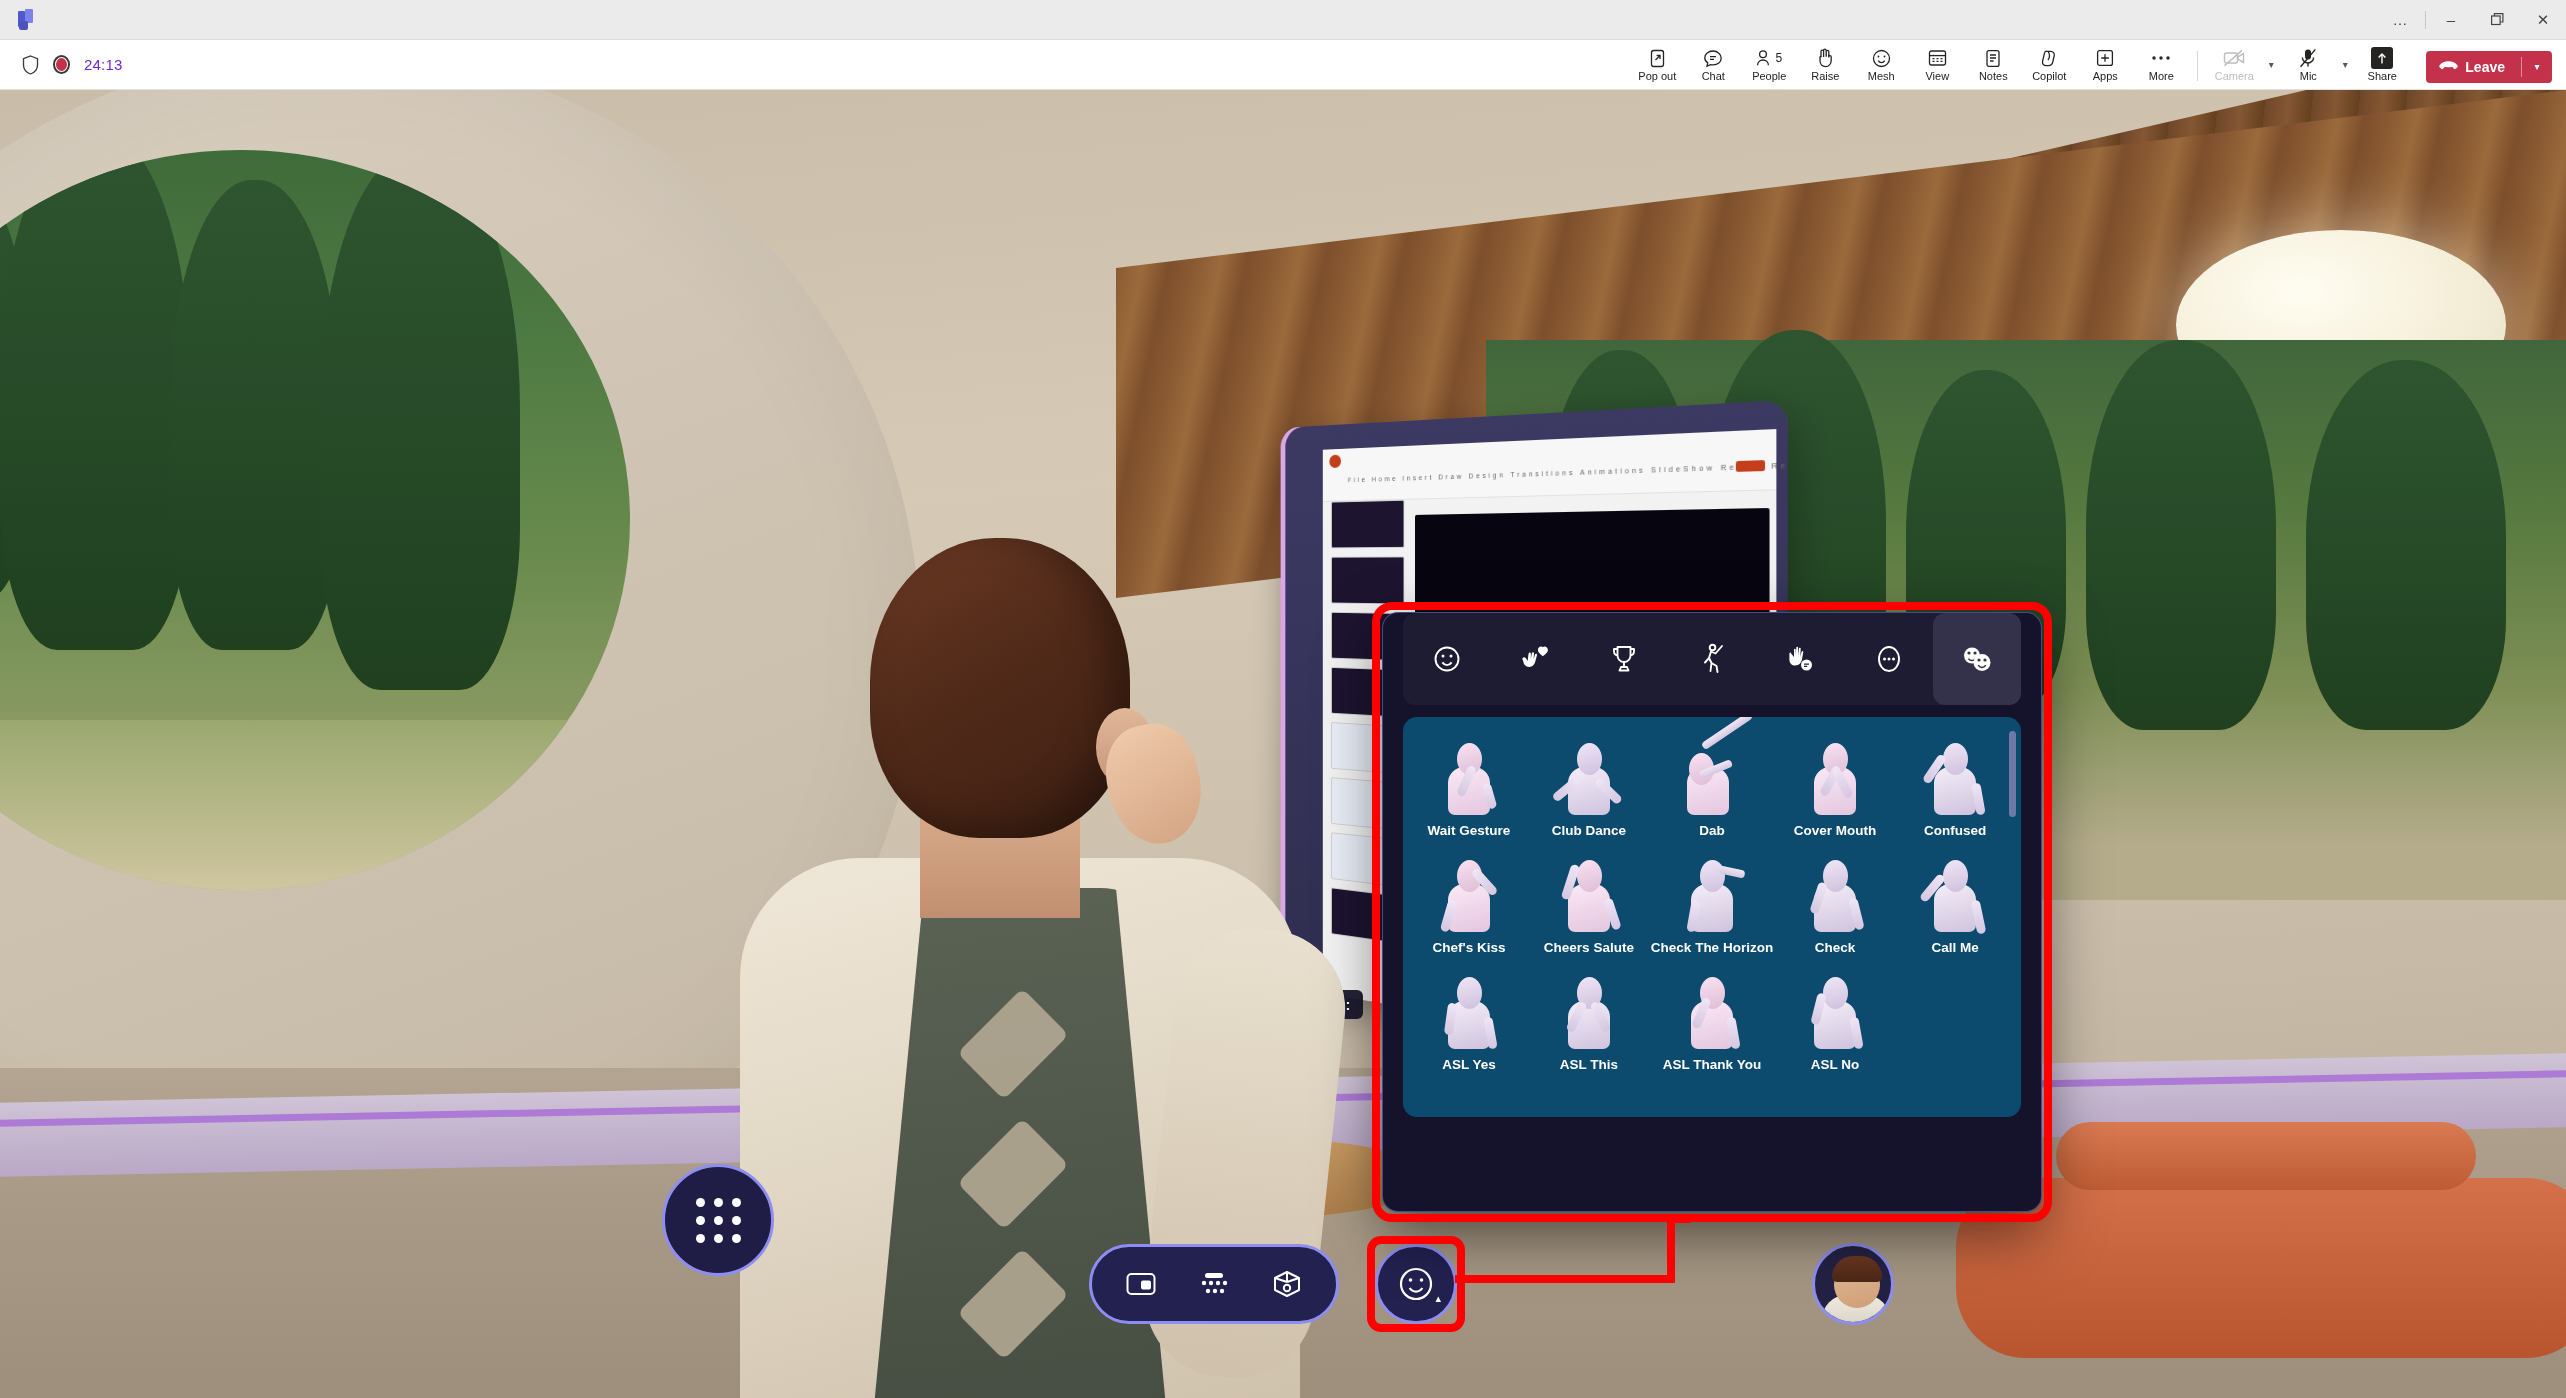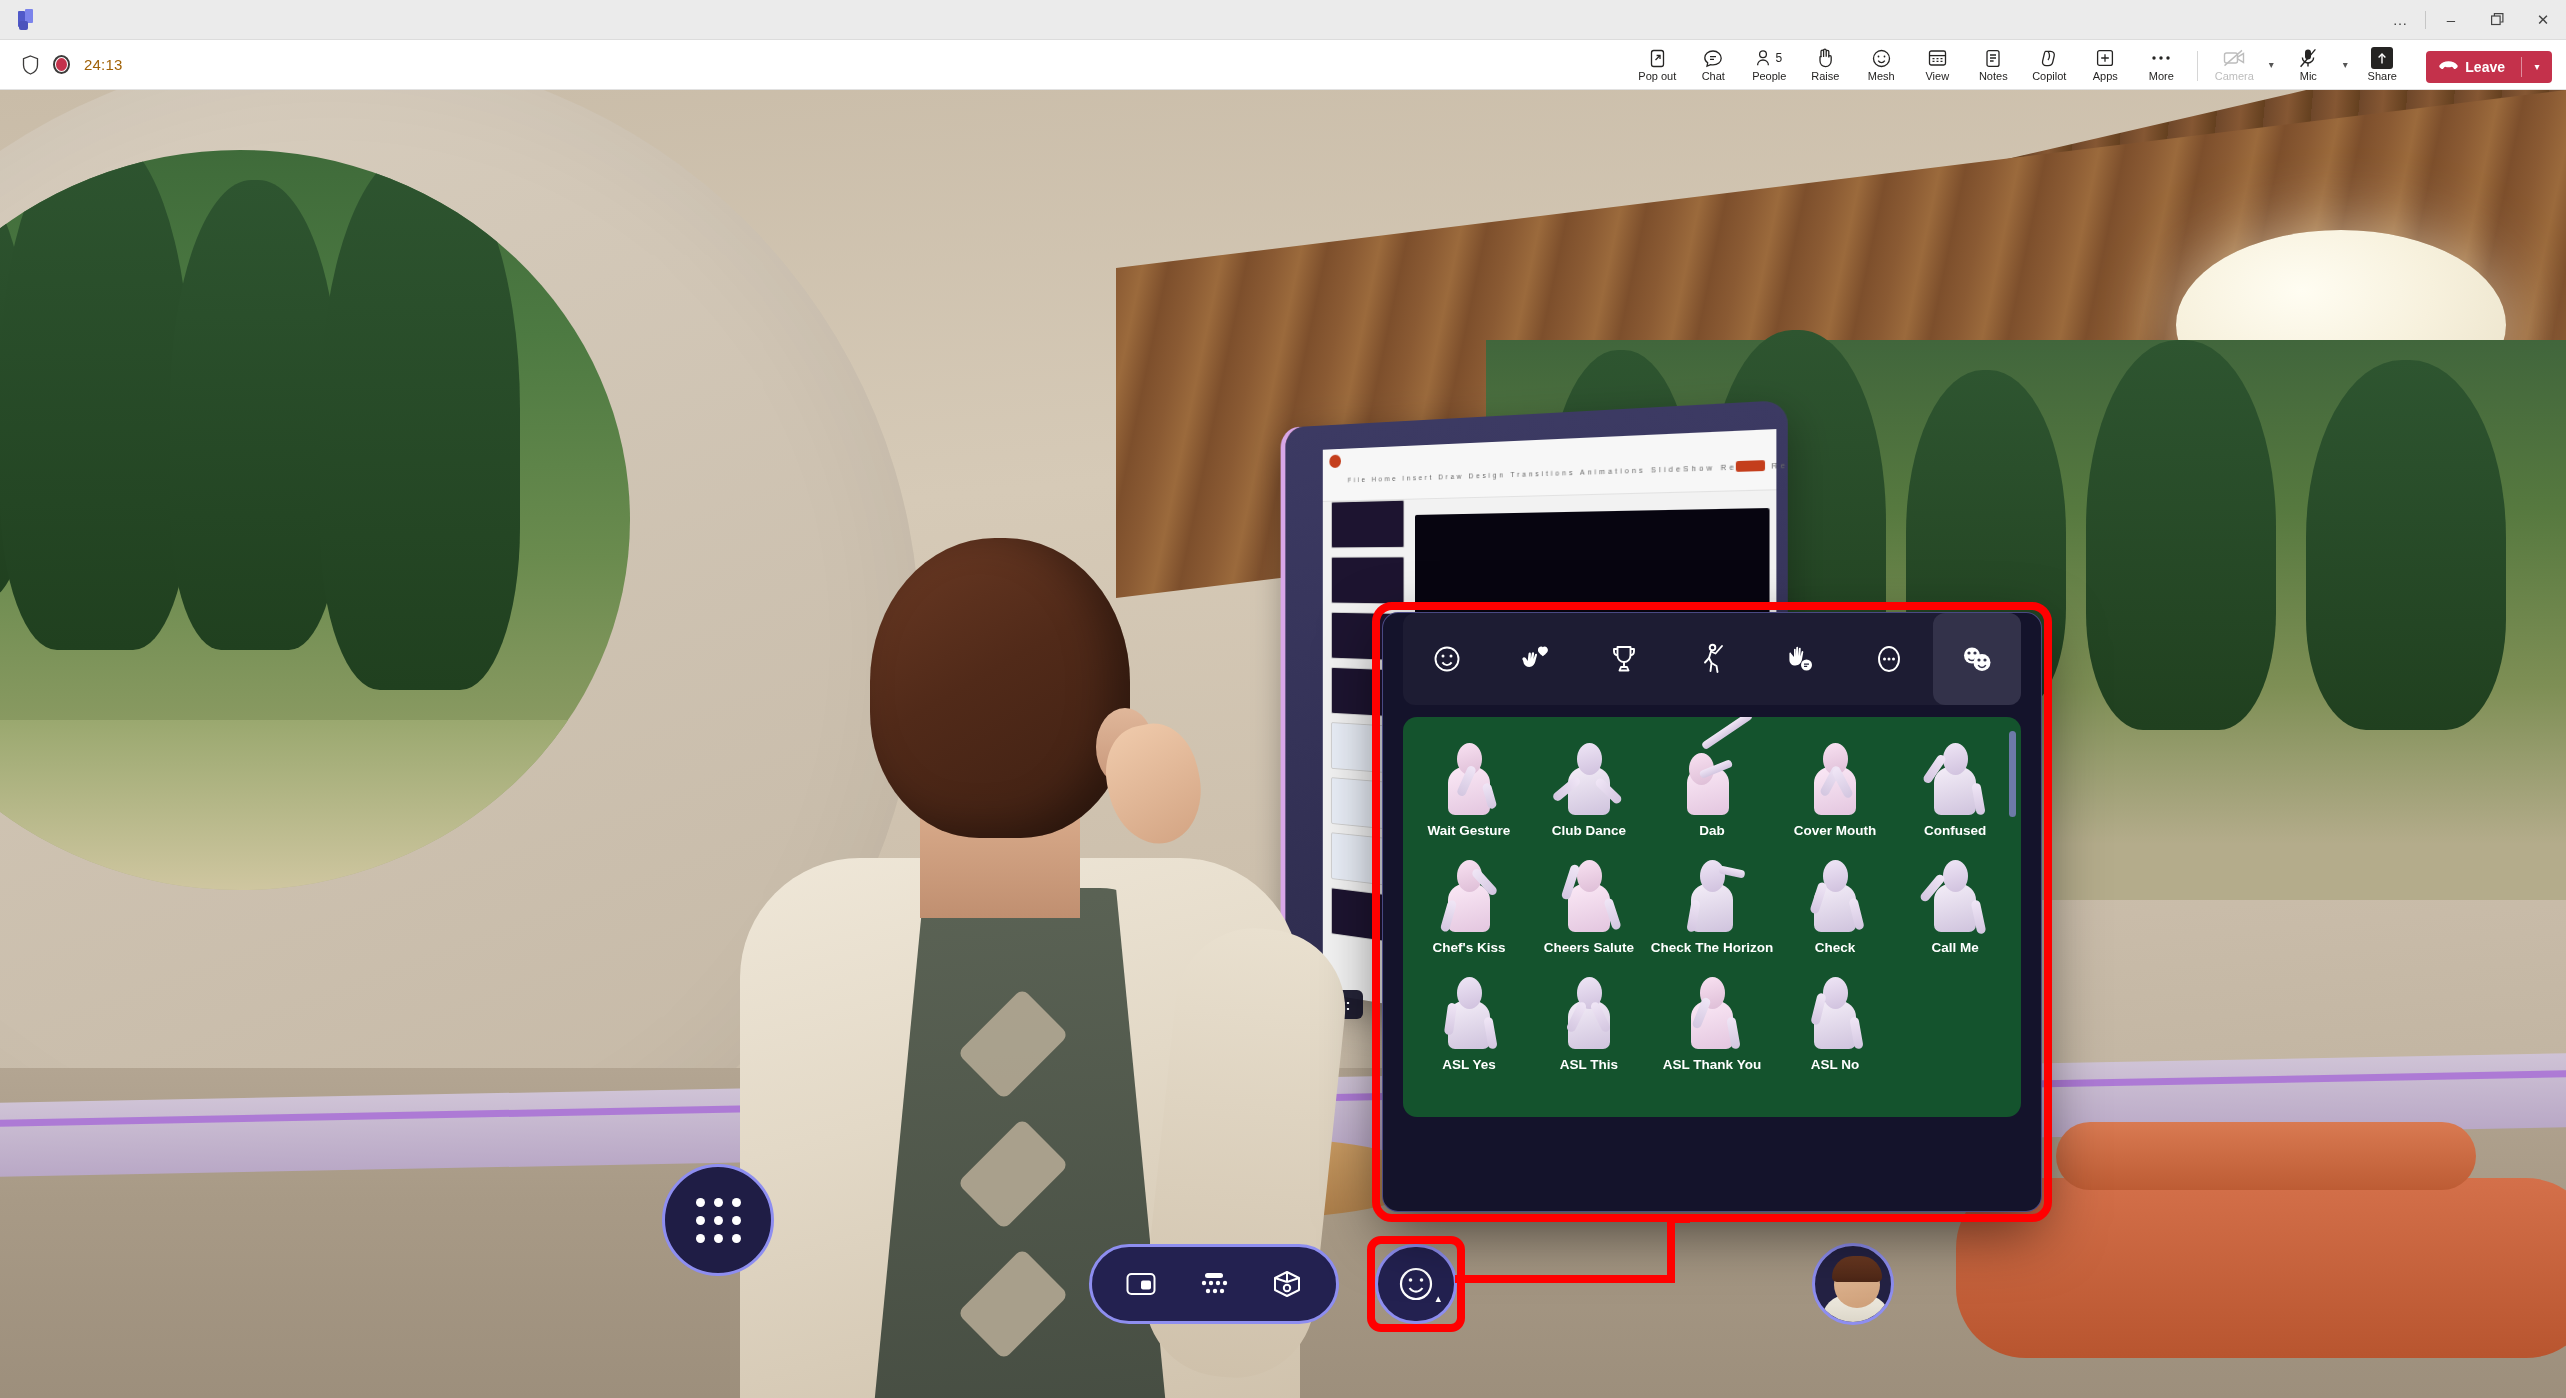--- a/index.html
+++ b/index.html
@@ -37,21 +37,21 @@
   .meetbar {
     position: absolute; top: 40px; left: 0; width: 2566px; height: 50px;
     background: #fff; display: flex; align-items: center;
     border-bottom: 1px solid #e1e1e1;
   }
   .meet-left { display:flex; align-items:center; margin-left: 22px; gap: 14px; }
   .shield-ic { width: 17px; height: 20px; }
   .rec-dot { width: 17px; height: 19px; position: relative; }
   .rec-dot .ring { position:absolute; inset:0; border:2px solid #3b3a39; border-radius:50%; }
   .rec-dot .fill { position:absolute; left:3px; top:3px; right:3px; bottom:3px; background:#c4314b; border-radius:50%; }
-  .timer { font-size: 15px; color: #a16207; letter-spacing: .2px; }
+  .timer { font-size: 15px; color: #6d28d9; letter-spacing: .2px; }
 
   .meet-right { margin-left:auto; display:flex; align-items:flex-end; height:50px; padding-right: 14px; }
   .mt-item {
     width: 56px; height: 50px; display:flex; flex-direction:column;
     align-items:center; justify-content:center; gap:1px; cursor:pointer;
   }
   .mt-ic { height: 22px; display:flex; align-items:center; justify-content:center; position: relative; color:#252423; }
   .mt-lbl { font-size: 11px; color:#252423; line-height:12px; }
   .mt-item.disabled .mt-ic, .mt-item.disabled .mt-lbl { color:#bdbdbd; }
   .people-badge { font-size: 12px; margin-left: 2px; color:#252423; }
@@ -274,21 +274,21 @@
     margin: 0 20px; height:92px; background:#1d1c33; border-radius:12px;
     display:flex; align-items:stretch;
   }
   .p-tab {
     flex:1; display:flex; align-items:center; justify-content:center; color:#fff; cursor:pointer;
     border-radius:12px;
   }
   .p-tab.active { background:#33324a; }
 
   .p-grid-wrap {
-    margin: 12px 20px 0 20px; height:auto; background:#14532d; border-radius:14px;
+    margin: 12px 20px 0 20px; height:auto; background:#0c4a6e; border-radius:14px;
     position:relative; overflow:hidden; height: 400px;
   }
   .p-grid { display:grid; grid-template-columns: repeat(5, 1fr); padding: 12px 6px 0 6px; }
   .r-cell {
     display:flex; flex-direction:column; align-items:center; justify-content:flex-start;
     padding: 10px 2px 8px 2px; border-radius:10px; cursor:pointer;
   }
   .r-fig { width:74px; height:80px; position:relative; }
   .r-fig .torso {
     position:absolute; left:16px; bottom:4px; width:42px; height:48px; border-radius:16px 16px 7px 7px;

